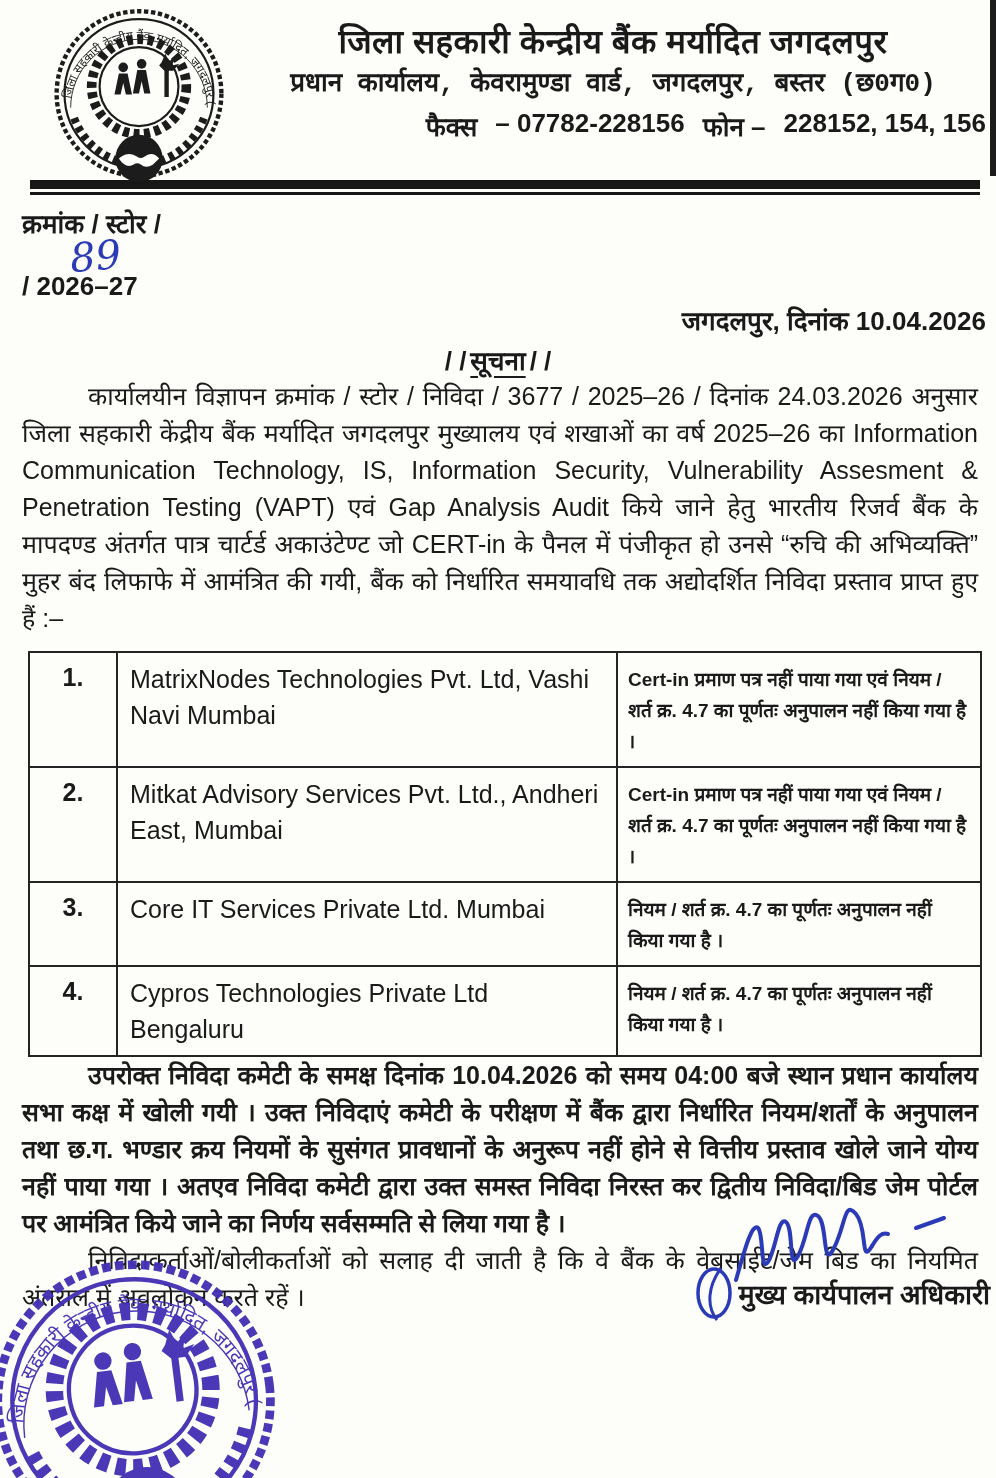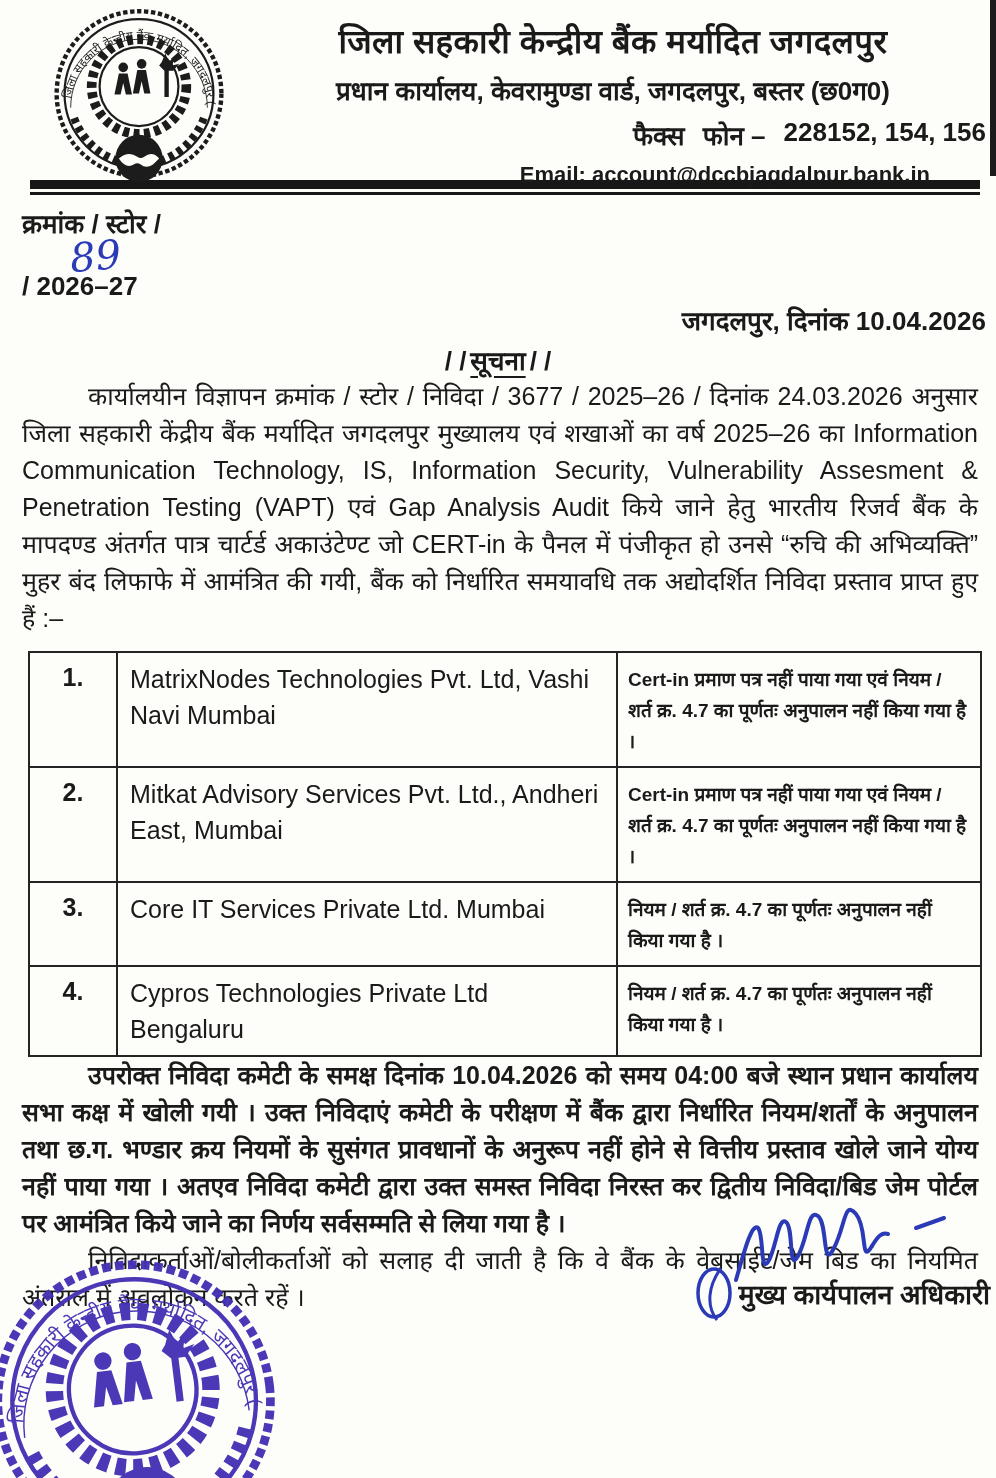--- a/index.html
+++ b/index.html
@@ -6,21 +6,21 @@
   body{
     width:996px;height:1478px;position:relative;overflow:hidden;
     background:#fdfdfa;color:#1a1a1a;
     font-family:"Liberation Sans","DejaVu Sans",sans-serif;
   }
   
   .letterhead{display:flex;align-items:flex-start;padding:4px 10px 0 46px;height:178px;box-sizing:border-box;}
   .logo{width:186px;height:184px;flex:0 0 auto;color:#1c1c1c;margin-top:2px;}
   .head-text{flex:1;text-align:center;padding-left:8px;}
   .bank-name{font-size:33px;font-weight:800;margin-top:14px;letter-spacing:.4px;}
-  .addr{font-size:26px;font-weight:600;margin-top:9px;}
+  .addr{font-size:26px;font-weight:600;font-family:Liberation Mono, monospace;}
   .contact{font-size:26px;font-weight:700;margin-top:9px;display:flex;justify-content:flex-end;gap:18px;}
   .email{font-size:22px;font-weight:800;margin-top:9px;text-align:right;padding-right:56px;}
   .rule{margin:2px 16px 0 30px;border-top:9px solid #171717;border-bottom:3px solid #171717;height:3px;}
   .scan-mark{position:absolute;top:0;right:0;width:6px;height:176px;background:#1c1c1c;}
   
   .ref-row{display:flex;align-items:flex-start;padding:10px 10px 0 22px;font-size:26px;font-weight:600;flex-direction:column;}
   .handwritten{color:#2b3ab6;font-size:40px;font-weight:400;font-family:"DejaVu Serif",serif;font-style:italic;
     line-height:30px;margin:0 56px 0 48px;transform:rotate(-5deg);display:inline-block;}
   .ref-date{margin-left:auto;font-weight:700;}
   
@@ -74,24 +74,24 @@
       <path d="M126 64 l4 -10 l4 10 l7 -7 l-3 11 l8 -2 l-7 8 l-5 0 l0 30 l-5 0 l0 -30 l-6 -6 z"></path>
     </g>
     <circle cx="100" cy="174" r="27" fill="currentColor"></circle>
     <path d="M77 174 q11 -9 21 -2 q4 3 8 0 q9 -7 17 2 l-7 7 q-8 5 -14 0 q-4 -3 -8 0 q-9 5 -17 -7 z" fill="#fdfdfa"></path>
   </svg>
   <div class="head-text">
     <div class="bank-name">जिला सहकारी केन्द्रीय बैंक मर्यादित जगदलपुर</div>
     <div class="addr">प्रधान कार्यालय, केवरामुण्डा वार्ड, जगदलपुर, बस्तर (छ0ग0)</div>
     <div class="contact">
       <span>फैक्स</span>
+      <span>–  07782-228156</span>
       <span>फोन –</span>
       <span>228152, 154, 156</span>
     </div>
-    <div class="email">Email: account@dccbjagdalpur.bank.in</div>
   </div>
 </div>
 <div class="rule"></div>
 <div class="scan-mark"></div>
 
 <div class="ref-row">
   <span>क्रमांक / स्टोर /</span>
   <span class="handwritten">89</span>
   <span>/ 2026–27</span>
   <span class="ref-date">जगदलपुर, दिनांक 10.04.2026</span>

